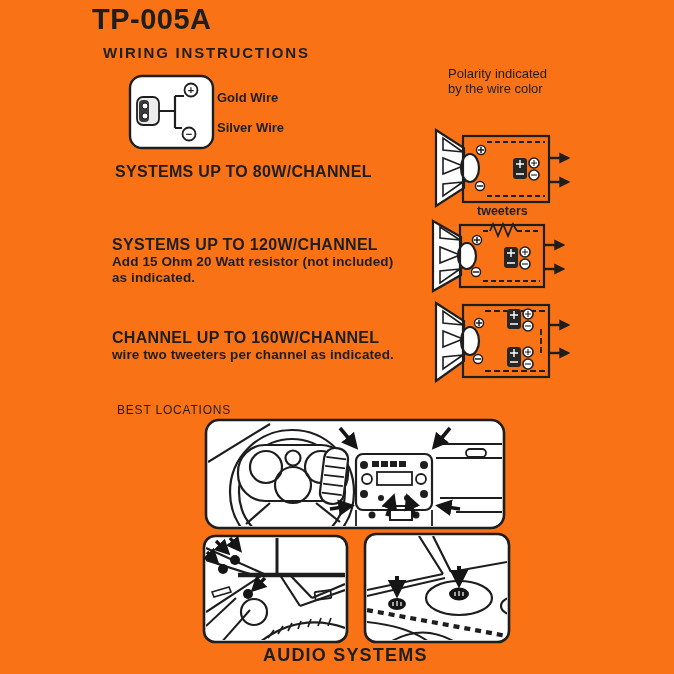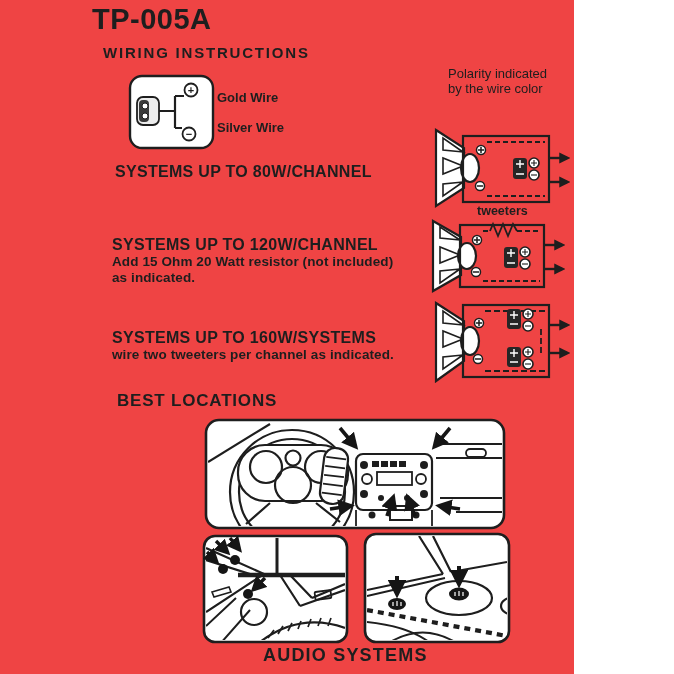--- a/index.html
+++ b/index.html
@@ -1,27 +1,27 @@
 <!DOCTYPE html>
 <html><head>
 <meta charset="utf-8">
 <style>
   html,body{margin:0;padding:0;background:#ffffff;}
   .sheet{
-    position:relative;width:574px;height:674px;background:#ef4444;
+    position:relative;width:674px;height:674px;background:#f97316;
     font-family:"Liberation Sans",sans-serif;color:#1e1e1e;overflow:hidden;
   }
   .abs{position:absolute;}
   .h-title{font-size:29px;font-weight:700;letter-spacing:.5px;white-space:nowrap;}
   .h-sub{font-size:15px;font-weight:700;letter-spacing:1.8px;white-space:nowrap;}
   .h-sec{font-size:16px;font-weight:700;letter-spacing:.3px;line-height:16.5px;white-space:nowrap;}
   .body-line{font-size:13.5px;font-weight:600;letter-spacing:.1px;line-height:16.5px;white-space:nowrap;}
   .lbl{font-size:13px;font-weight:700;white-space:nowrap;}
   .note{font-size:13px;font-weight:400;line-height:15px;white-space:nowrap;}
-  .h-best{font-size:17px;font-weight:700;letter-spacing:.8px;white-space:nowrap;}
+  .h-best{font-size:12px;font-weight:400;letter-spacing:.8px;white-space:nowrap;margin-top:12px;}
   .caption{font-size:18px;font-weight:600;letter-spacing:1.2px;white-space:nowrap;}
   .res{font-size:12.5px;font-weight:600;white-space:nowrap;}
   svg{display:block;}
 </style>
 </head>
 <body>
 
 <div class="sheet">
 
   <div class="abs h-title" style="left:92px;top:3px;">TP-005A</div>
@@ -53,21 +53,21 @@
 
   <div class="abs h-sec" style="left:115px;top:164px;">SYSTEMS UP TO 80W/CHANNEL</div>
 
   <div class="abs" style="left:112px;top:237px;">
     <div class="h-sec">SYSTEMS UP TO 120W/CHANNEL</div>
     <div class="body-line">Add 15 Ohm 20 Watt resistor (not included)</div>
     <div class="body-line">as indicated.</div>
   </div>
 
   <div class="abs" style="left:112px;top:330px;">
-    <div class="h-sec">SYSTEMS UP TO 160W/SYSTEMS</div>
+    <div class="h-sec">CHANNEL UP TO 160W/CHANNEL</div>
     <div class="body-line">wire two tweeters per channel as indicated.</div>
   </div>
 
   <div class="abs note" style="left:448px;top:66px;">
     <div>Polarity indicated</div>
     <div>by the wire color</div>
   </div>
 
   <svg class="abs" style="left:433px;top:126px;" width="148" height="84" viewBox="0 0 148 84">
     <defs>

